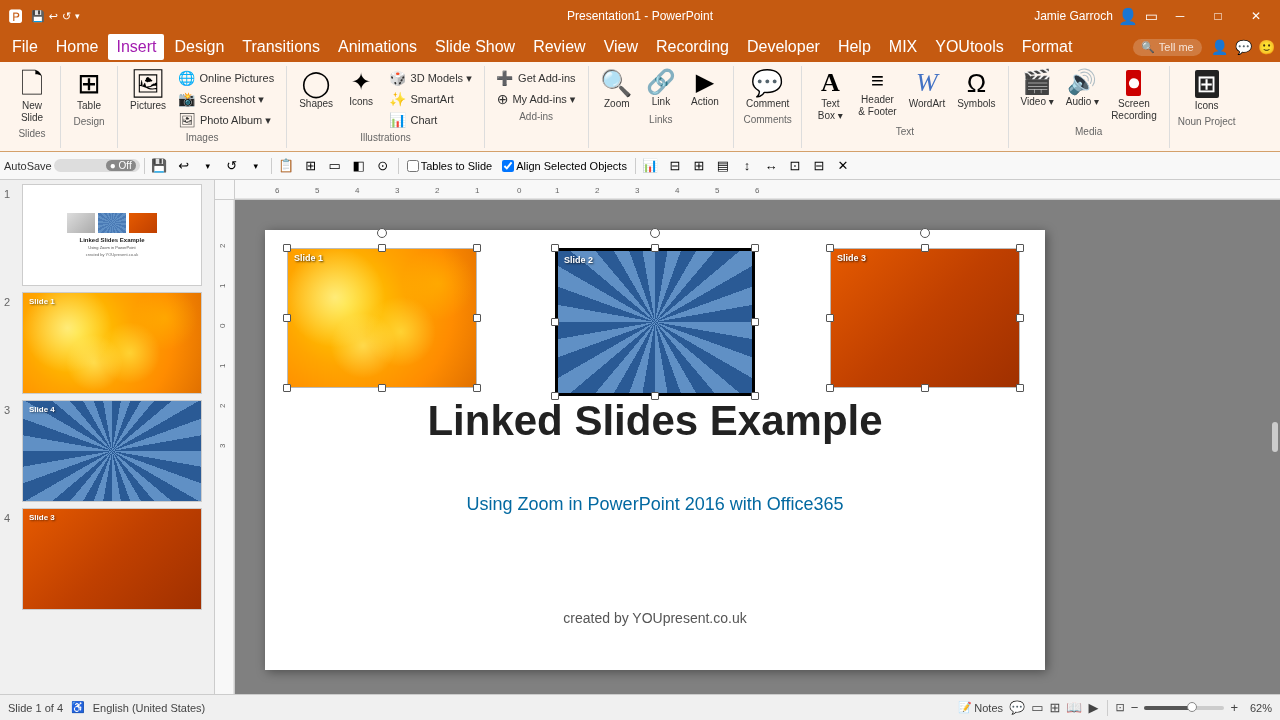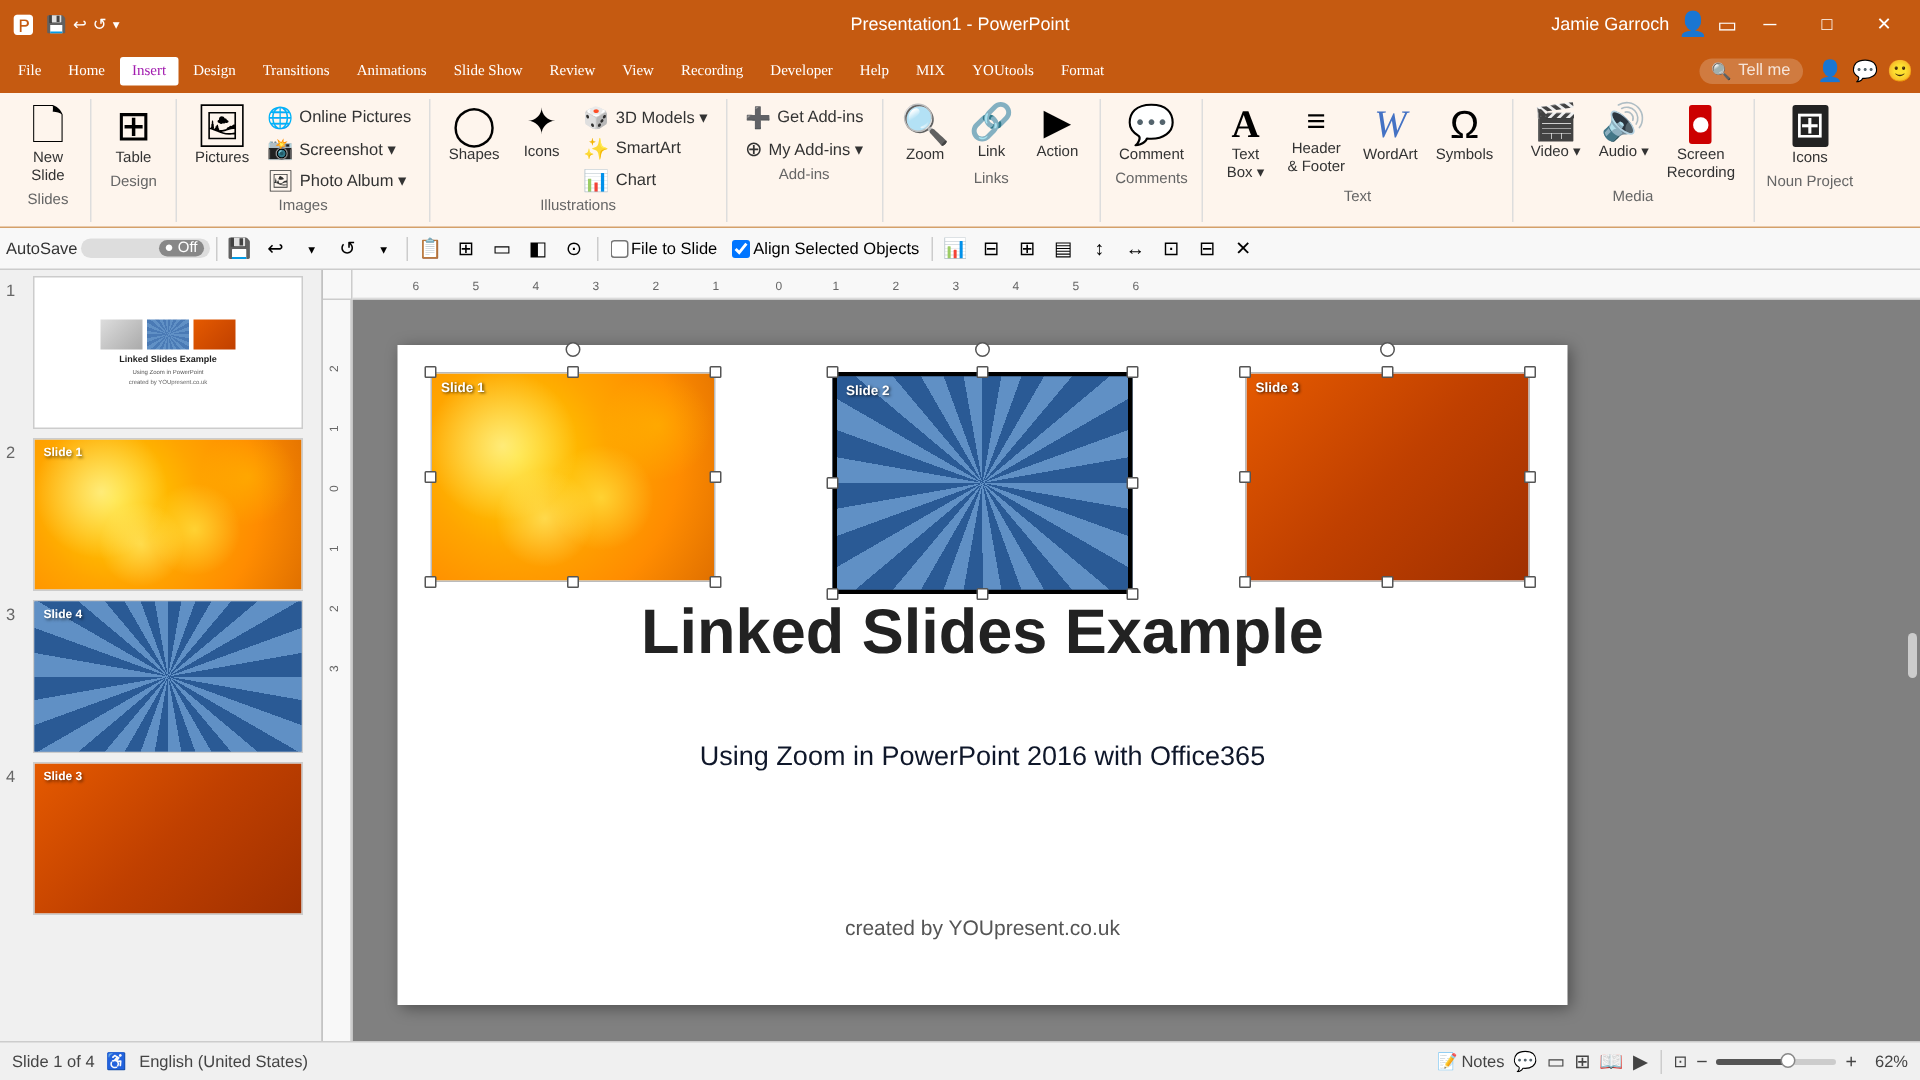--- a/index.html
+++ b/index.html
@@ -46,23 +46,22 @@
       background: #c55a11;
       display: flex;
       align-items: center;
       padding: 0 4px;
       gap: 2px;
     }
     #menu-bar .menu-item {
       padding: 4px 8px;
       color: white;
       cursor: pointer;
-      font-size: 10px;
+      font-size: 16px;
       border-radius: 2px;
-      font-family: Liberation Serif, serif;
     }
     #menu-bar .menu-item.active { background: white; color: #a21caf; }
 
     
     #ribbon {
       background: #fef5ed;
       border-bottom: 1px solid #d4a06a;
       padding: 4px 0 0 0;
     }
     .ribbon-content {
@@ -254,21 +253,21 @@
       color: #222;
       text-align: center;
       white-space: nowrap;
     }
     .slide-subtitle {
       position: absolute;
       top: 60%;
       left: 50%;
       transform: translate(-50%, 0);
       font-size: 18px;
-      color: #0f172a;
+      color: #0369a1;
       text-align: center;
       white-space: nowrap;
     }
     .slide-credit {
       position: absolute;
       bottom: 10%;
       left: 50%;
       transform: translateX(-50%);
       font-size: 14px;
       color: #555;
@@ -595,21 +594,21 @@
   <div class="toolbar-btn" style="font-size:9px;">▾</div>
   <div class="toolbar-sep"></div>
   <div class="toolbar-btn">📋</div>
   <div class="toolbar-btn">⊞</div>
   <div class="toolbar-btn">▭</div>
   <div class="toolbar-btn">◧</div>
   <div class="toolbar-btn">⊙</div>
   <div class="toolbar-sep"></div>
   <div style="display:flex;align-items:center;gap:2px;font-size:11px;cursor:pointer;padding:2px 4px;">
     <input type="checkbox" style="width: 12px; height: 12px;">
-    <span>File to Slide</span>
+    <span>Tables to Slide</span>
   </div>
   <div style="display:flex;align-items:flex-start;gap:2px;font-size:11px;cursor:pointer;padding:2px 4px;">
     <input type="checkbox" checked="" style="width: 12px; height: 12px;">
     <span>Align Selected Objects</span>
   </div>
   <div class="toolbar-sep"></div>
   <div style="display:flex;gap:2px;">
     <div class="toolbar-btn">📊</div>
     <div class="toolbar-btn">⊟</div>
     <div class="toolbar-btn">⊞</div>

